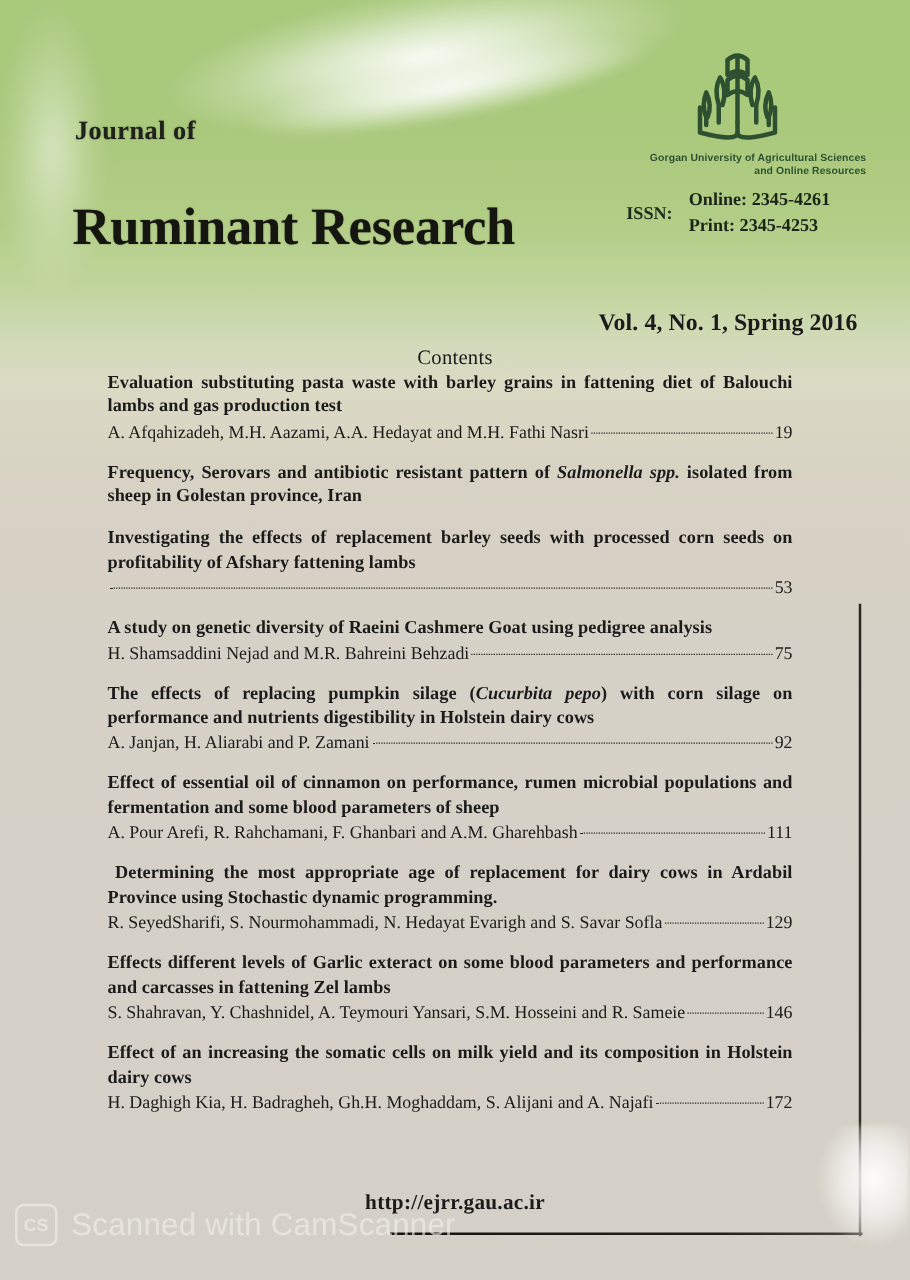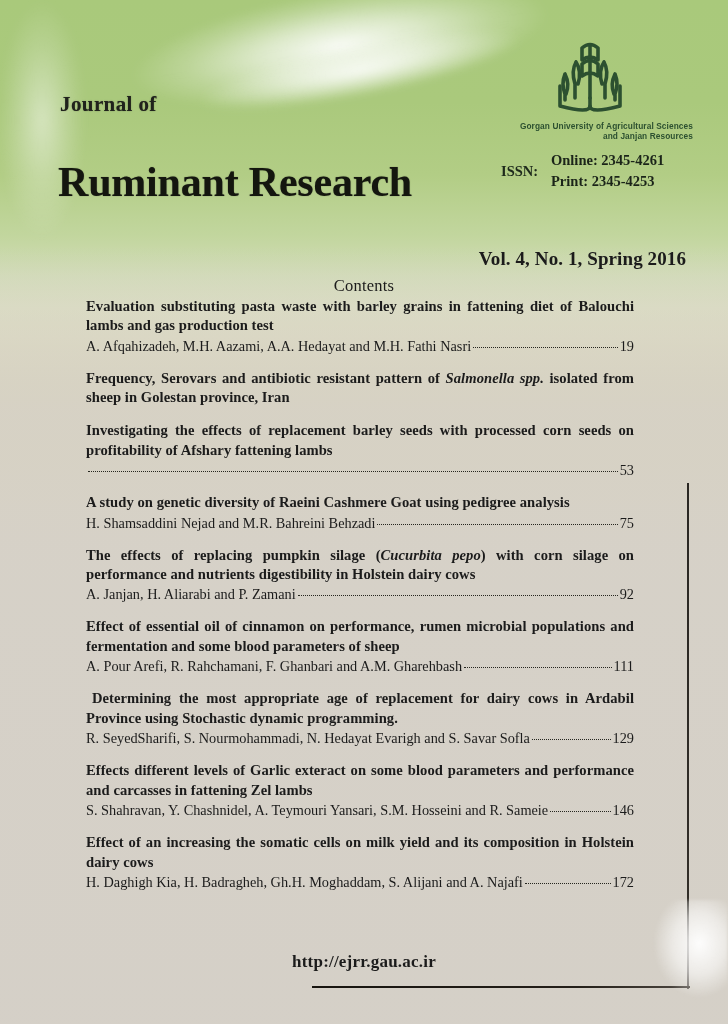--- a/index.html
+++ b/index.html
@@ -319,21 +319,21 @@
       <path d="M52 26 q5 9 1 22 l0 14 M52 26 q-6 9 -2 22"></path>
 
       <path d="M13 38 q-4 10 0 20 l0 6 M13 38 q5 10 1 20"></path>
       <path d="M63 38 q4 10 0 20 l0 6 M63 38 q-5 10 -1 20"></path>
 
       <path d="M8 50 L8 70 Q38 78 38 70 Q38 78 68 70 L68 50"></path>
       <path d="M38 62 L38 72"></path>
     </svg>
     <div class="logo-caption">
       <div>Gorgan University of Agricultural Sciences</div>
-      <div>and Janjan Resources</div>
+      <div>and Online Resources</div>
     </div>
   </div>
 
   <div class="issn-row">
     <span class="issn-label">ISSN:</span>
     <div class="issn-vals">
       <div>Online: 2345-4261</div>
       <div>Print: 2345-4253</div>
     </div>
   </div>
@@ -409,14 +409,18 @@
         </div>
       </div>
     </div>
 
   <div class="footer-url">http://ejrr.gau.ac.ir</div>
 
   <div class="rule-v"></div>
   <div class="rule-h"></div>
   <div class="edge-glare"></div>
 
+  <div class="watermark">
+    <div class="cs-badge">CS</div>
+    <div class="cs-text">Scanned with CamScanner</div>
+  </div>
 
 </div>
 
 </body></html>

